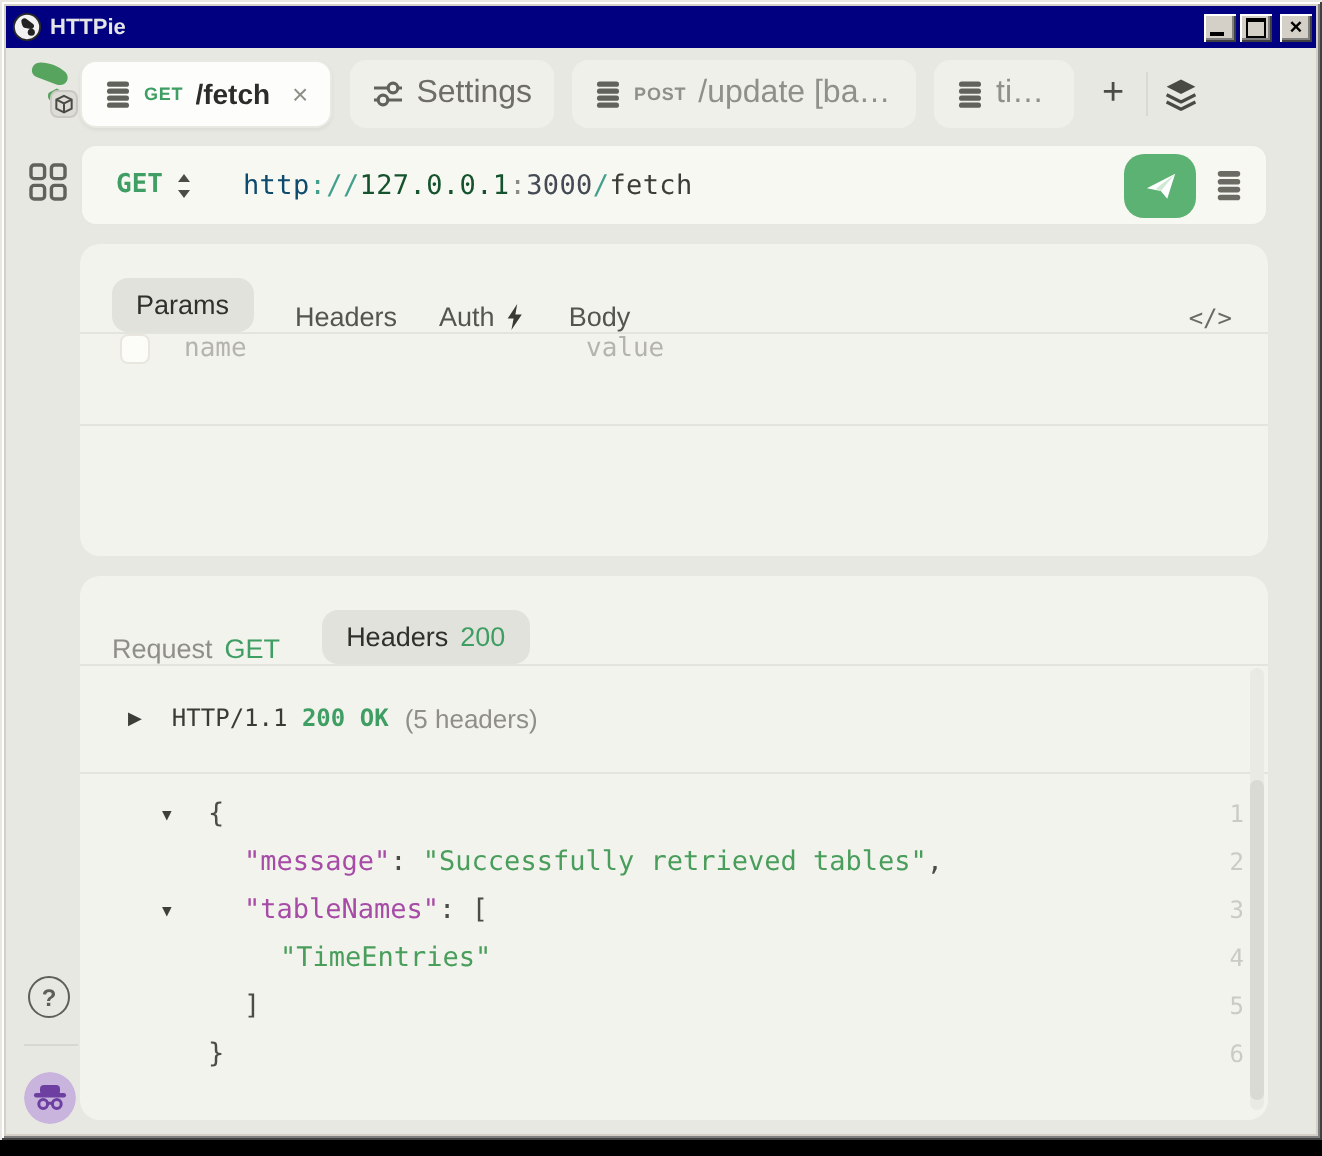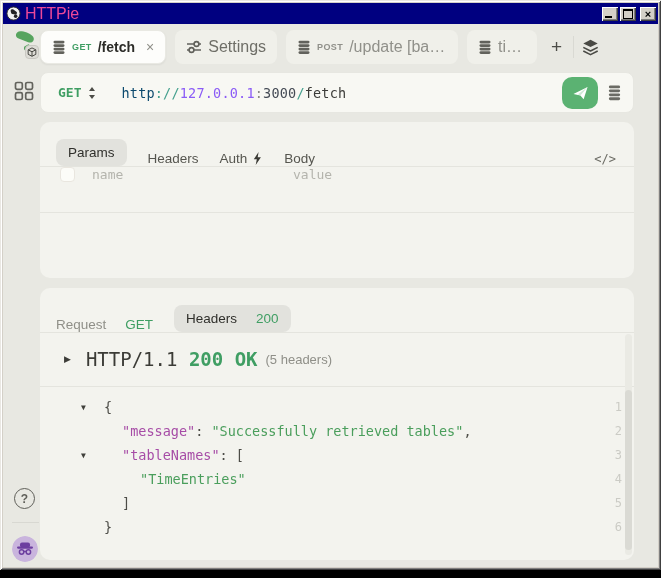--- a/index.html
+++ b/index.html
@@ -14,21 +14,21 @@
     background:#d4d0c8;box-sizing:border-box;
     box-shadow:inset 1px 1px 0 #e9e7e2, inset -1px -1px 0 #404040,
                inset 2px 2px 0 #ffffff, inset -2px -2px 0 #808080;
   }
   .titlebar{
     position:absolute;left:3px;top:3px;right:3px;height:21px;
     background:#000080;display:flex;align-items:center;gap:4px;padding:0 2px;
     box-sizing:border-box;
   }
   .titlebar-icon{width:16px;height:16px;display:flex;align-items:center;justify-content:center;}
-  .titlebar-title{color:#ec4899;font-weight:normal;font-size:16px;flex:1;line-height:20px;}
+  .titlebar-title{color:#e5e5e5;font-weight:bold;font-size:11px;flex:1;line-height:20px;}
   .win-controls{display:flex;gap:2px;align-items:center;}
   .win-btn{
     width:16px;height:14px;background:#d4d0c8;position:relative;
     box-shadow:inset 1px 1px 0 #ffffff, inset -1px -1px 0 #404040, inset -2px -2px 0 #808080;
     display:flex;align-items:center;justify-content:center;border:0;padding:0;
     font-family:"Liberation Sans",sans-serif;
   }
   .win-btn.close{margin-left:2px;}
   .glyph-min{position:absolute;left:3px;bottom:3px;width:7px;height:2px;background:#000;}
   .glyph-max{width:8px;height:7px;border:1px solid #000;border-top-width:2px;}
@@ -75,21 +75,21 @@
   .layers-btn{width:32px;height:34px;display:flex;align-items:center;justify-content:center;}
   
   .url-card{
     position:absolute;left:37px;top:48px;width:594px;height:41px;
     background:#f8f8f3;border:1px solid #e7e7e1;border-radius:8px;box-sizing:border-box;
     display:flex;align-items:center;
   }
   .method-select{display:flex;align-items:center;gap:7px;padding-left:17px;}
   .method-label{font-family:"DejaVu Sans Mono",monospace;font-size:13px;font-weight:bold;color:#3f9e63;}
   .url-text{margin-left:25px;font-family:"DejaVu Sans Mono",monospace;font-size:13.5px;letter-spacing:.2px;}
-  .u-proto{color:#0c4a6e;} .u-sep{color:#44a08d;} .u-host{color:#8b5cf6;}
+  .u-proto{color:#0c4a6e;} .u-sep{color:#44a08d;} .u-host{color:#14532d;}
   .u-colon{color:#8a8a84;} .u-port{color:#454b55;} .u-path{color:#3c3c38;}
   .send-button{
     position:absolute;right:35px;top:4px;width:36px;height:32px;border-radius:10px;
     background:#5bb272;display:flex;align-items:center;justify-content:center;border:0;
   }
   .history-button{position:absolute;right:5px;top:4px;width:27px;height:32px;display:flex;align-items:center;justify-content:center;background:transparent;border:0;}
   
   .section-card{position:absolute;left:37px;width:594px;background:#f3f3ee;border-radius:10px;box-sizing:border-box;}
   #params-card{top:98px;height:156px;}
   #response-card{top:264px;height:272px;}
@@ -97,27 +97,27 @@
   .pill{background:#e2e2dd;border-radius:8px;padding:6px 12px;color:#2f2f2b;display:flex;align-items:center;gap:6px;}
   .req-tab{display:flex;align-items:center;gap:6px;}
   .code-chip{margin-left:auto;font-family:"DejaVu Sans Mono",monospace;font-size:12px;color:#6b6b64;padding-right:8px;}
   .hdivider{position:absolute;left:0;right:0;height:1px;background:#e4e4de;}
   .kv-row{position:absolute;top:45px;left:0;right:0;height:45px;display:flex;align-items:flex-start;padding-left:20px;}
   .checkbox{width:15px;height:15px;border:1px solid #e9e6df;background:#fcfcf8;border-radius:4px;box-sizing:border-box;}
   .kv-placeholder{font-family:"DejaVu Sans Mono",monospace;font-size:13px;color:#b4b4ad;}
   .kv-name{margin-left:17px;}
   .kv-value{position:absolute;left:253px;}
   
-  .resp-group{display:flex;align-items:center;gap:19px;margin-top:37px;}
+  .resp-group{display:flex;align-items:center;gap:6px;margin-top:37px;}
   .resp-label-muted{color:#8f8f88;}
   .resp-label-dark{color:#2f2f2b;}
   .green{color:#3f9e63;}
   .status-row{position:absolute;top:44px;left:0;right:0;height:54px;display:flex;align-items:center;padding-left:24px;}
   .expander{font-size:9px;color:#3c3c38;}
-  .status-text{margin-left:15px;font-family:"DejaVu Sans Mono",monospace;font-size:19px;color:#3b3b36;}
+  .status-text{margin-left:15px;font-family:"DejaVu Sans Mono",monospace;font-size:12px;color:#3b3b36;}
   .status-ok{font-weight:bold;color:#3f9e63;}
   .headers-note{margin-left:8px;font-size:13px;color:#8f8f88;}
   .code-area{position:absolute;top:98px;left:0;right:0;padding-top:9px;}
   .code-line{display:flex;align-items:center;height:24px;padding-left:41px;
     font-family:"DejaVu Sans Mono",monospace;font-size:13.5px;}
   .gutter{width:23px;font-size:8px;color:#3f3f3a;flex:none;}
   .code{white-space:pre;}
   .tok-key{color:#a64ca6;} .tok-string{color:#4a9e5c;} .tok-punct{color:#4c4c47;}
   .lineno{margin-left:auto;padding-right:12px;color:#cbcbc5;font-size:12px;}
   .v-scroll{position:absolute;right:2px;top:46px;bottom:5px;width:7px;border-radius:4px;background:#eaeae4;}

